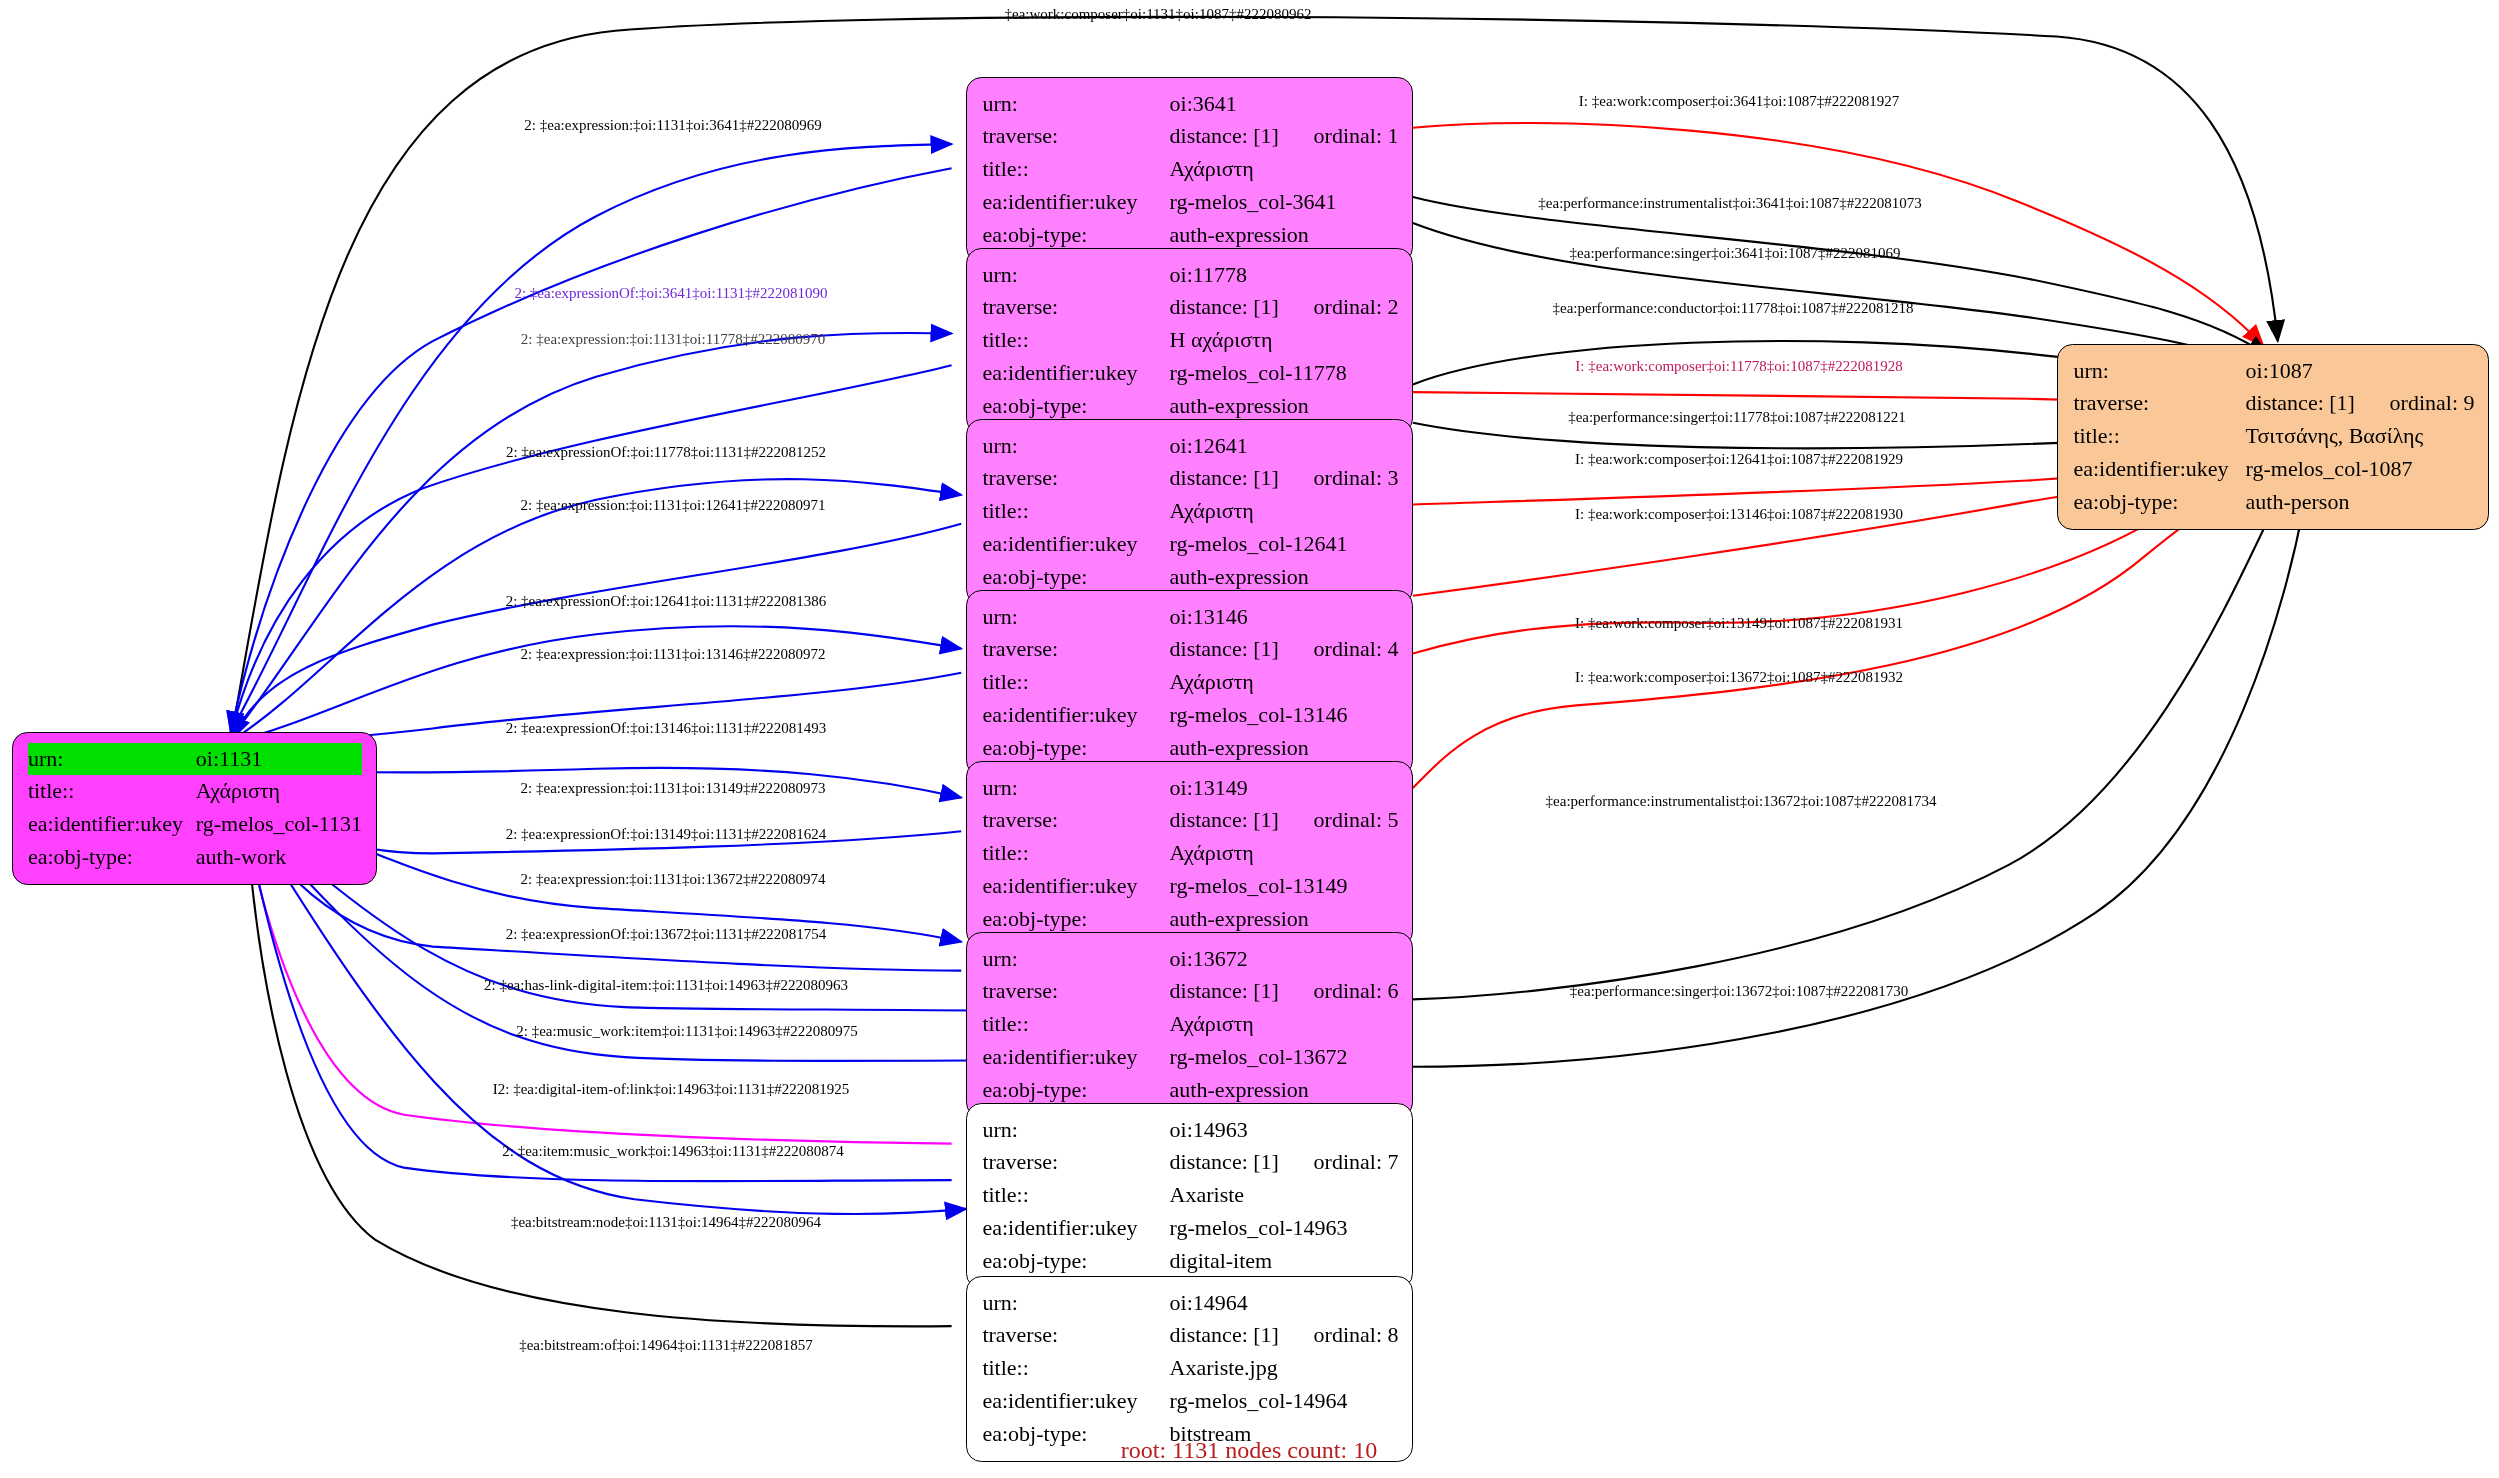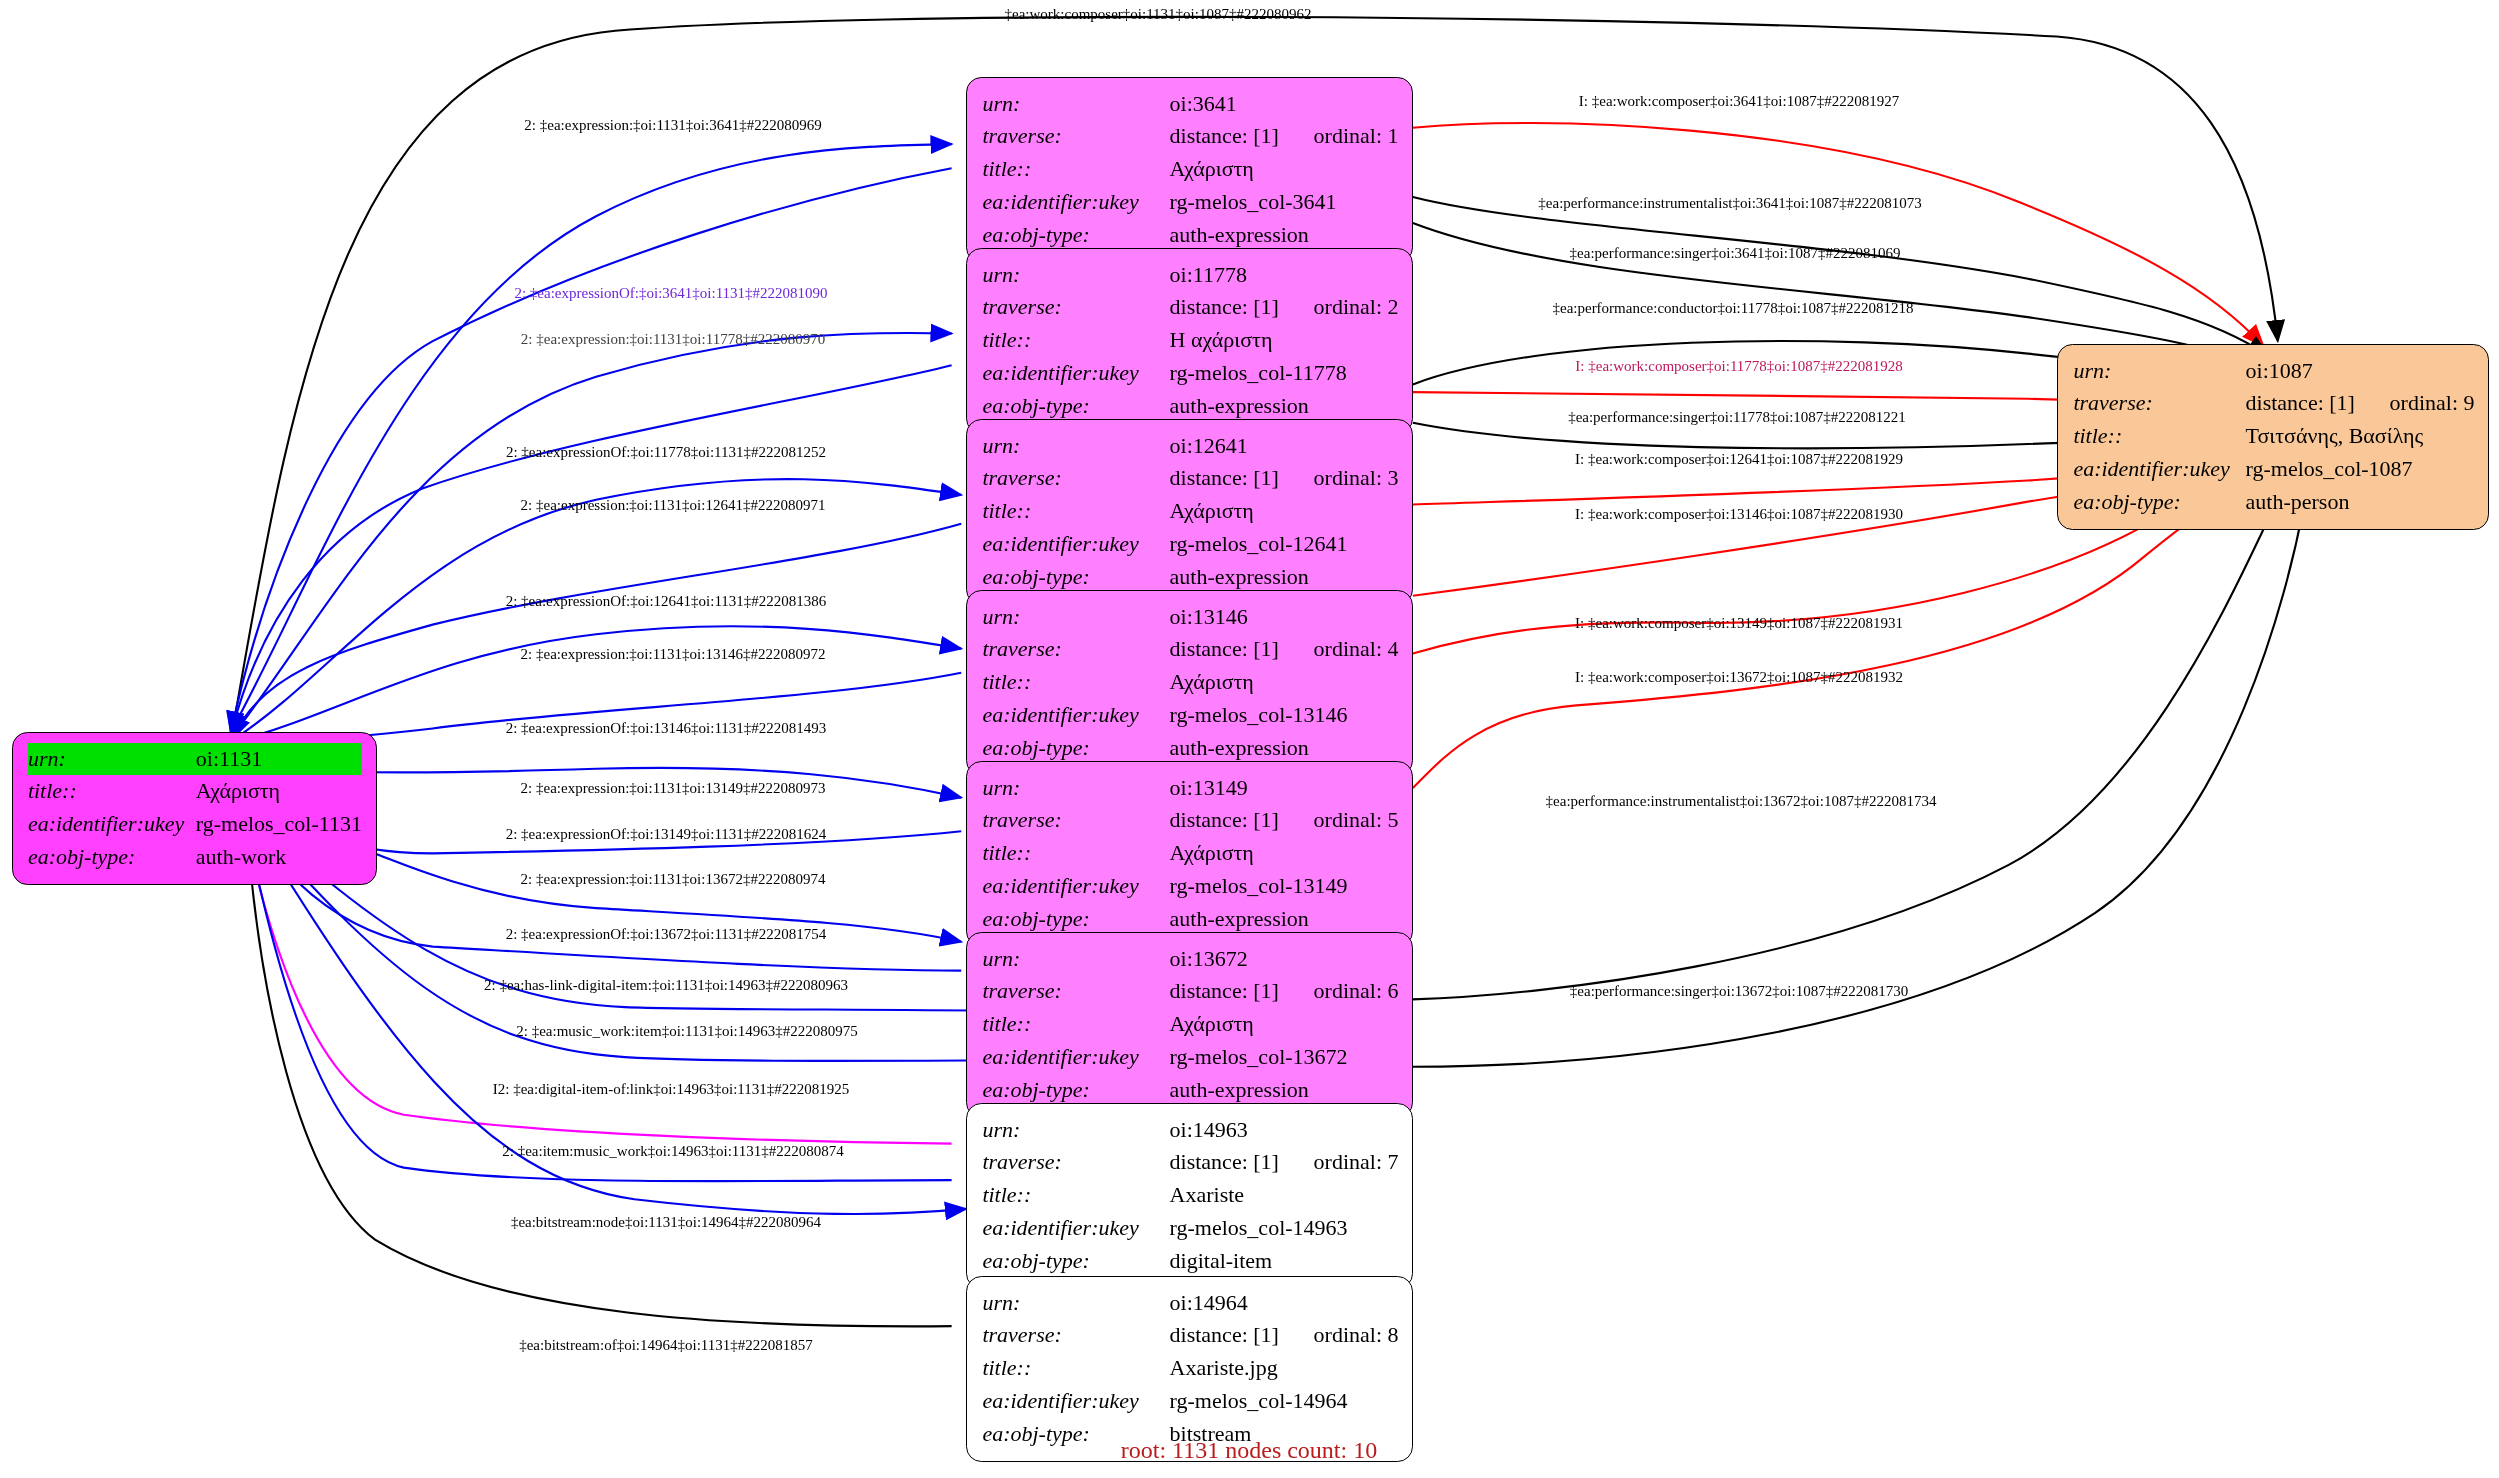--- a/index.html
+++ b/index.html
@@ -44,21 +44,21 @@
     border-collapse: collapse;
     border-spacing: 0;
     width: 100%;
   }
   .node td {
     padding: 0 0 1px 0;
     white-space: nowrap;
     font-size: 22px;
     vertical-align: baseline;
   }
-  .node td.k { width: 181px; padding-right: 7.7px; font-style: italic; }
+  .node td.k { width: 181px; padding-right: 7.7px; }
   .node td.v { }
   .hl .k, .hl .v { background: #00e000; }
 
   .trav-d { display: inline-block; min-width: 144px; }
 
   .edge-label {
     position: absolute;
     font-size: 15px;
     color: #000000;
     white-space: nowrap;

